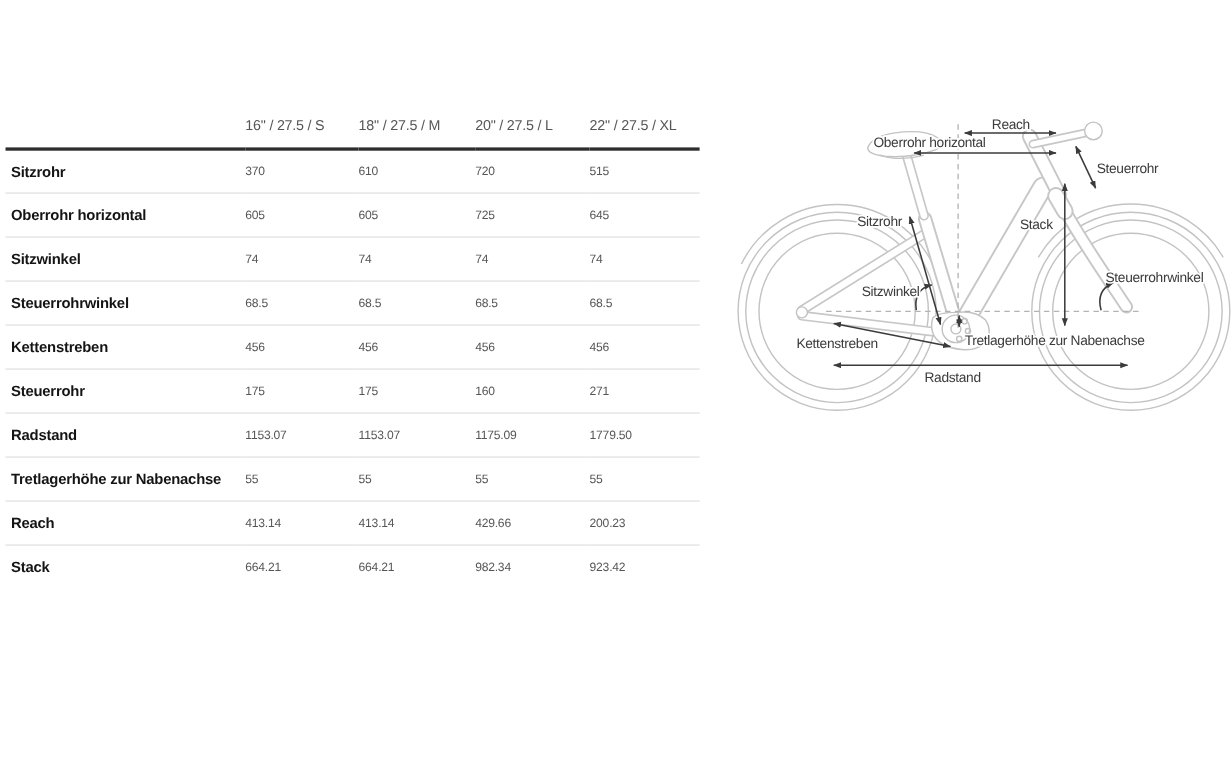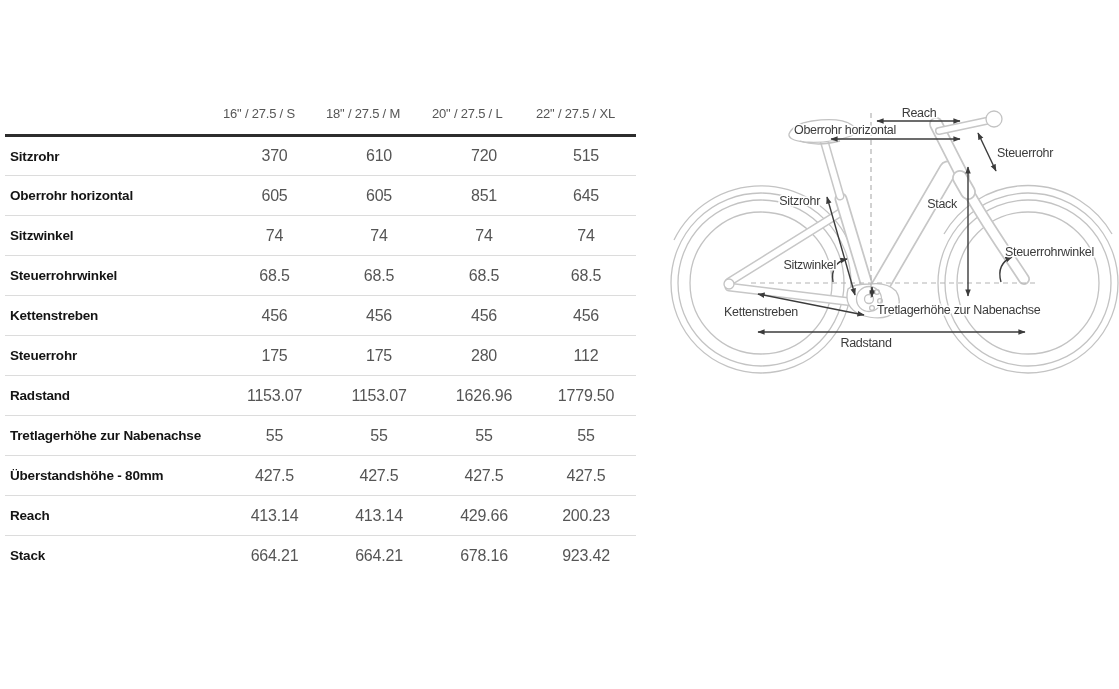--- a/index.html
+++ b/index.html
@@ -18,21 +18,21 @@
     padding:0 0 13px 0; border-bottom:3px solid #2d2d2d;
     letter-spacing:-0.2px; white-space:nowrap;
   }
   table.geo tbody tr { height:40px; border-bottom:1px solid #dcdcdc; }
   table.geo tbody tr:last-child { border-bottom:none; }
   table.geo tbody th {
     font-size:13.5px; font-weight:bold; color:#141414; text-align:left;
     padding-left:5px; letter-spacing:-0.2px; white-space:nowrap;
   }
   table.geo tbody td {
-    font-size:16px; color:#555; text-align:center;
+    font-size:11px; color:#555; text-align:left;
     letter-spacing:-0.2px; white-space:nowrap;
   }
   
   svg.bike { position:absolute; left:660px; top:90px; }
   .tube-o { stroke:#c7c7c7; fill:none; stroke-linecap:round; }
   .tube-i { stroke:#ffffff; fill:none; stroke-linecap:round; }
   .wire   { stroke:#c3c3c3; fill:none; stroke-width:1.3; }
   .wirefill { stroke:#c3c3c3; fill:#ffffff; stroke-width:1.3; }
   .dash   { stroke:#b3b3b3; fill:none; stroke-width:1.2; stroke-dasharray:5 4; }
   .ann    { stroke:#3b3b3b; fill:none; stroke-width:1.4; }
@@ -68,21 +68,21 @@
         <th>Sitzrohr</th>
         <td>370</td>
         <td>610</td>
         <td>720</td>
         <td>515</td>
       </tr>
       <tr>
         <th>Oberrohr horizontal</th>
         <td>605</td>
         <td>605</td>
-        <td>851</td>
+        <td>725</td>
         <td>645</td>
       </tr>
       <tr>
         <th>Sitzwinkel</th>
         <td>74</td>
         <td>74</td>
         <td>74</td>
         <td>74</td>
       </tr>
       <tr>
@@ -96,56 +96,49 @@
         <th>Kettenstreben</th>
         <td>456</td>
         <td>456</td>
         <td>456</td>
         <td>456</td>
       </tr>
       <tr>
         <th>Steuerrohr</th>
         <td>175</td>
         <td>175</td>
-        <td>280</td>
-        <td>112</td>
+        <td>160</td>
+        <td>271</td>
       </tr>
       <tr>
         <th>Radstand</th>
         <td>1153.07</td>
         <td>1153.07</td>
-        <td>1626.96</td>
+        <td>1175.09</td>
         <td>1779.50</td>
       </tr>
       <tr>
         <th>Tretlagerhöhe zur Nabenachse</th>
         <td>55</td>
         <td>55</td>
         <td>55</td>
         <td>55</td>
-      </tr>
-      <tr>
-        <th>Überstandshöhe - 80mm</th>
-        <td>427.5</td>
-        <td>427.5</td>
-        <td>427.5</td>
-        <td>427.5</td>
       </tr>
       <tr>
         <th>Reach</th>
         <td>413.14</td>
         <td>413.14</td>
         <td>429.66</td>
         <td>200.23</td>
       </tr>
       <tr>
         <th>Stack</th>
         <td>664.21</td>
         <td>664.21</td>
-        <td>678.16</td>
+        <td>982.34</td>
         <td>923.42</td>
       </tr>
     </tbody>
   </table>
 
   <svg class="bike" width="459" height="300" viewBox="660 90 459 300">
     <defs>
       <marker id="ah" markerWidth="8" markerHeight="6" refX="6.6" refY="2.75" orient="auto-start-reverse" markerUnits="userSpaceOnUse">
         <path d="M0,0 L7.2,2.75 L0,5.5 Z" fill="#3b3b3b"></path>
       </marker>

